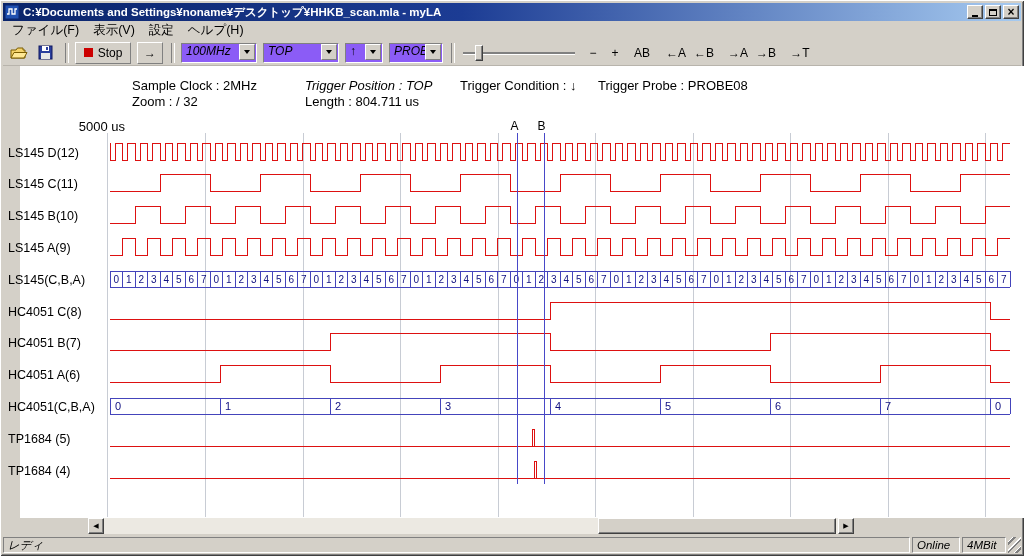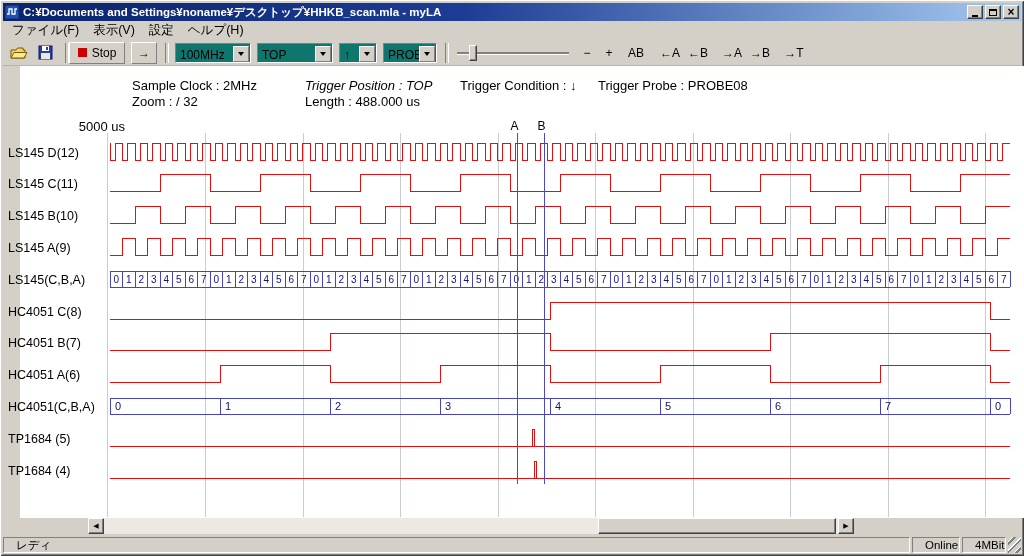--- a/index.html
+++ b/index.html
@@ -27,22 +27,22 @@
   #toolbar{position:absolute;left:3px;top:40px;width:1018px;height:26px;display:flex;align-items:center;
            box-sizing:border-box;border-bottom:1px solid #b8b4ac;}
   .tb-flat{height:22px;min-width:24px;display:flex;align-items:center;justify-content:center;}
   .tb-raised{height:22px;display:flex;align-items:center;justify-content:center;background:#d4d0c8;
              border:1px solid;border-color:#ffffff #808080 #808080 #ffffff;box-sizing:border-box;
              font-size:12px;color:#000;}
   .tb-sep{width:2px;height:20px;border-left:1px solid #808080;border-right:1px solid #ffffff;}
   .tb-txt{height:22px;min-width:20px;display:flex;align-items:center;justify-content:center;
           font-size:12px;color:#000;}
   .stop-square{width:9px;height:9px;background:#cc0000;margin-right:5px;}
-  .dd{height:20px;background:#0f766e;border:1px solid;border-color:#808080 #ffffff #ffffff #808080;
-      box-sizing:border-box;display:flex;align-items:flex-end;font-size:12px;}
+  .dd{height:20px;background:#8b5cf6;border:1px solid;border-color:#808080 #ffffff #ffffff #808080;
+      box-sizing:border-box;display:flex;align-items:flex-start;font-size:12px;font-style:italic;}
   .dd-val{flex:1;padding-left:4px;white-space:nowrap;overflow:hidden;}
   .dd-btn{width:16px;height:16px;margin-right:1px;background:#d4d0c8;border:1px solid;
           border-color:#ffffff #808080 #808080 #ffffff;display:flex;align-items:center;
           justify-content:center;box-sizing:border-box;flex:none;}
   .dd-arrow{width:0;height:0;border-left:3px solid transparent;border-right:3px solid transparent;
             border-top:4px solid #000;}
   .slider{position:relative;width:112px;height:20px;flex:none;}
   .slider-track{position:absolute;left:0;right:0;top:9px;height:2px;background:#808080;border-bottom:1px solid #fff;}
   .slider-thumb{position:absolute;left:12px;top:2px;width:8px;height:16px;background:#d4d0c8;border:1px solid;
                 border-color:#ffffff #404040 #404040 #ffffff;box-shadow:inset -1px -1px 0 #808080;box-sizing:border-box;}
@@ -54,21 +54,21 @@
   #hscroll{position:absolute;left:85px;top:0;width:766px;height:16px;background:#ece9e2;}
   .scroll-btn{position:absolute;top:0;width:16px;height:16px;background:#d4d0c8;border:1px solid;
               border-color:#ffffff #404040 #404040 #ffffff;box-shadow:inset -1px -1px 0 #808080;
               display:flex;align-items:center;justify-content:center;font-size:7px;color:#000;box-sizing:border-box;}
   #scroll-thumb{position:absolute;left:510px;top:0;width:238px;height:16px;background:#d4d0c8;border:1px solid;
                 border-color:#ffffff #404040 #404040 #ffffff;box-shadow:inset -1px -1px 0 #808080;box-sizing:border-box;}
   
   #statusbar{position:absolute;left:3px;top:537px;width:1018px;height:16px;display:flex;gap:2px;
              font-size:11.5px;color:#000;}
   .sb{border:1px solid;border-color:#808080 #ffffff #ffffff #808080;display:flex;align-items:center;
-      padding:0 12px;box-sizing:border-box;white-space:nowrap;}
+      padding:0 4px;box-sizing:border-box;white-space:nowrap;font-style:italic;}
   #sb-main{flex:1;}
   #sb-online{width:48px;}
   #sb-mem{width:44px;}
   #grip{width:13px;background:
         repeating-linear-gradient(135deg,transparent 0 3px,#ffffff 3px 4px,#808080 4px 6px);}
   
   #wave-svg{position:absolute;left:0;top:0;pointer-events:none;}
   #wave-svg text{font-family:"Liberation Sans","DejaVu Sans",sans-serif;}
 </style>
 </head>
@@ -109,21 +109,21 @@
     </span>
     <span class="tb-flat" style="margin-left:2px;">
       <svg width="15" height="15">
         <rect x="1" y="1" width="13" height="13" fill="#2a3f9e" stroke="#101860"></rect>
         <rect x="4" y="1" width="7" height="5" fill="#ffffff"></rect>
         <rect x="8" y="2" width="2" height="3" fill="#2a3f9e"></rect>
         <rect x="3" y="8" width="9" height="6" fill="#e8e8e8"></rect>
       </svg>
     </span>
     <span class="tb-sep" style="margin-left:8px;"></span>
-    <span class="tb-raised" style="width:56px;">
+    <span class="tb-raised" style="margin-left:6px;width:56px;">
       <span class="stop-square"></span>
       <span>Stop</span>
     </span>
     <span class="tb-raised" style="margin-left:6px;width:26px;font-weight:bold;">
       <span>→</span>
     </span>
     <span class="tb-sep" style="margin-left:8px;"></span>
 
     <span class="dd" style="margin-left:6px;width:76px;">
       <span class="dd-val">100MHz</span>
@@ -164,21 +164,21 @@
     <span class="tb-txt" style="margin-left:2px;width:26px;">→B</span>
     <span class="tb-txt" style="margin-left:8px;width:26px;">→T</span>
   </div>
 
   <div id="client">
     <span class="info" style="left:112px;top:12px;">Sample Clock : 2MHz</span>
     <span class="info" style="left:285px;top:12px;font-style:italic;">Trigger Position : TOP</span>
     <span class="info" style="left:440px;top:12px;">Trigger Condition : ↓</span>
     <span class="info" style="left:578px;top:12px;">Trigger Probe : PROBE08</span>
     <span class="info" style="left:112px;top:28px;">Zoom : /  32</span>
-    <span class="info" style="left:285px;top:28px;">Length : 488.000 us</span>
+    <span class="info" style="left:285px;top:28px;">Length : 804.711 us</span>
     <span class="info" style="left:40px;top:46px;width:65px;text-align:right;margin-top:7px;">5000 us</span>
   </div>
 
   <div id="scrollrow">
     <div id="hscroll">
       <span class="scroll-btn" style="left:0;">
           <span>◀</span>
         </span>
       <span id="scroll-thumb"></span>
       <span class="scroll-btn" style="left:750px;">

